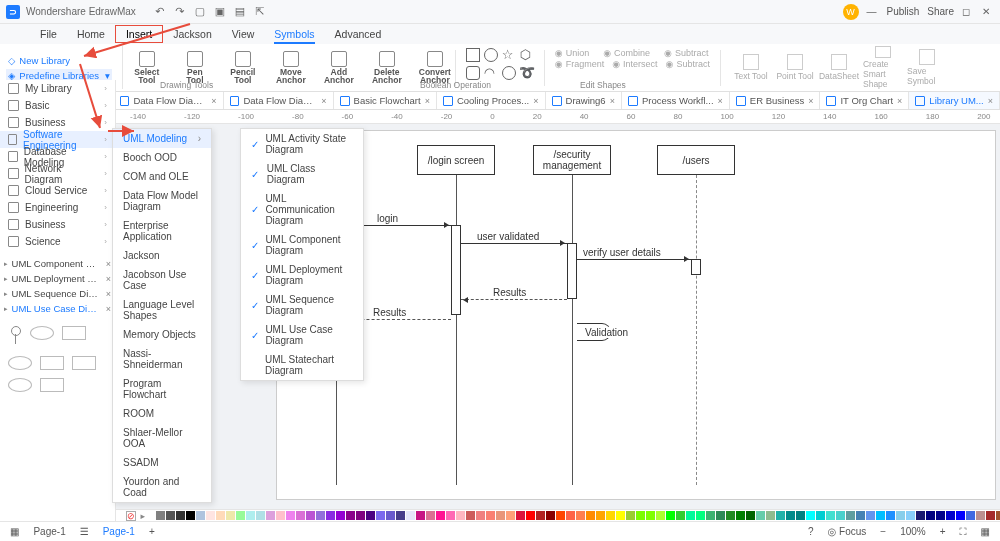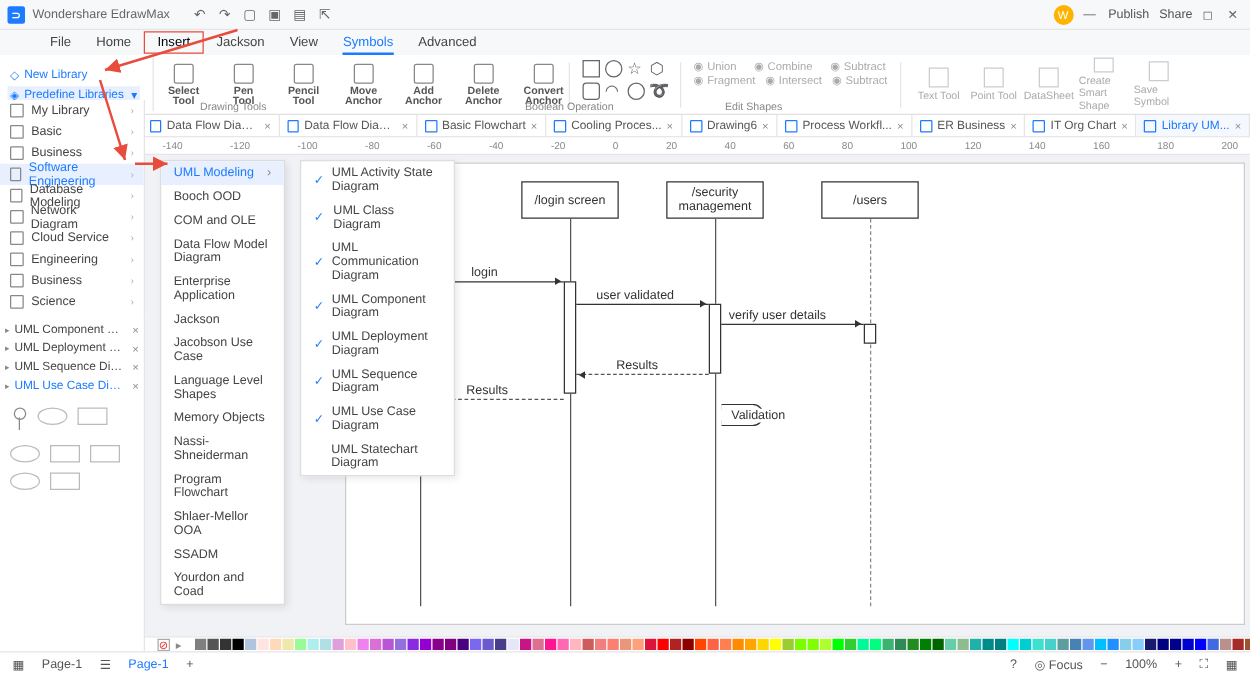--- a/index.html
+++ b/index.html
@@ -72,21 +72,21 @@
 .lp-diag.active{color:#1d7bff;}
 .lp-shapes { flex:1; display:flex; flex-wrap:wrap; gap:8px; padding:10px 8px; align-content:flex-start;}
 .lp-shapes .sh{width:24px;height:14px;border:1px solid #bbb;}
 .lp-shapes .sh.oval{border-radius:50%;}
 .lp-shapes .sh.actor{width:14px;height:22px;border:none;position:relative;}
 .lp-shapes .sh.actor::before{content:"";position:absolute;top:0;left:3px;width:8px;height:8px;border:1px solid #888;border-radius:50%;}
 .lp-shapes .sh.actor::after{content:"";position:absolute;top:8px;left:7px;width:1px;height:10px;background:#888;}
 
 
 .flyout { position:absolute; background:#fff; border:1px solid #ddd; box-shadow:2px 2px 6px rgba(0,0,0,.1); z-index:50; font-size:10px;}
-.fly1 { left:128px; top:0; width:100px; }
+.fly1 { left:112px; top:0; width:100px; }
 .fly1 .fitem{padding:4px 10px;cursor:pointer;color:#444;}
 .fly1 .fitem.hover{background:#e8f0ff;color:#1d7bff;display:flex;align-items:center;}
 .fly1 .fitem.hover::after{content:"›";margin-left:auto;color:#888;}
 .fly2 { left:240px; top:0; width:124px; }
 .fly2 .fitem{padding:4px 10px;cursor:pointer;color:#444;display:flex;align-items:center;gap:6px;}
 .fly2 .fitem .chk{color:#1d7bff;font-size:10px;width:10px;}
 
 
 .canvas-wrap { flex:1; position:relative; overflow:hidden;}
 .canvas { position:absolute; left:160px; top:6px; width:720px; height:370px; background:#fff; border:1px solid #ccc;}
@@ -418,20 +418,21 @@
       <div class="fitem">Booch OOD</div>
       <div class="fitem">COM and OLE</div>
       <div class="fitem">Data Flow Model Diagram</div>
       <div class="fitem">Enterprise Application</div>
       <div class="fitem">Jackson</div>
       <div class="fitem">Jacobson Use Case</div>
       <div class="fitem">Language Level Shapes</div>
       <div class="fitem">Memory Objects</div>
       <div class="fitem">Nassi-Shneiderman</div>
       <div class="fitem">Program Flowchart</div>
+      <div class="fitem">ROOM</div>
       <div class="fitem">Shlaer-Mellor OOA</div>
       <div class="fitem">SSADM</div>
       <div class="fitem">Yourdon and Coad</div>
     </div>
 
   <div class="flyout fly2" id="fly2" style="top:4px">
       <div class="fitem">
         <span class="chk">✓</span>
         <span>UML Activity State Diagram</span>
       </div>

